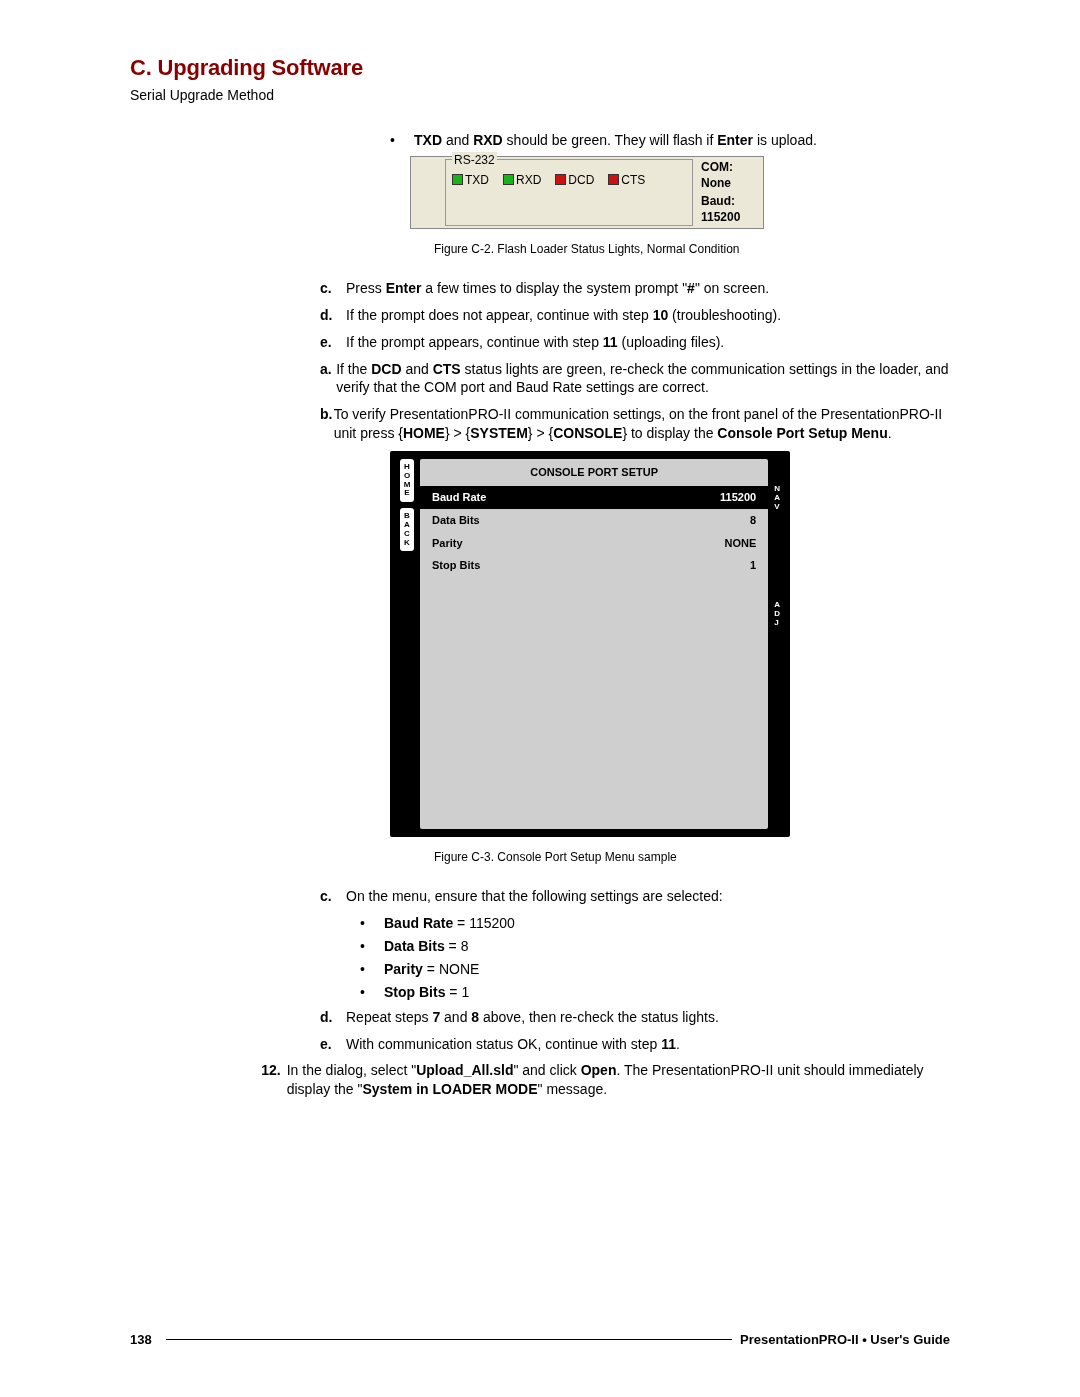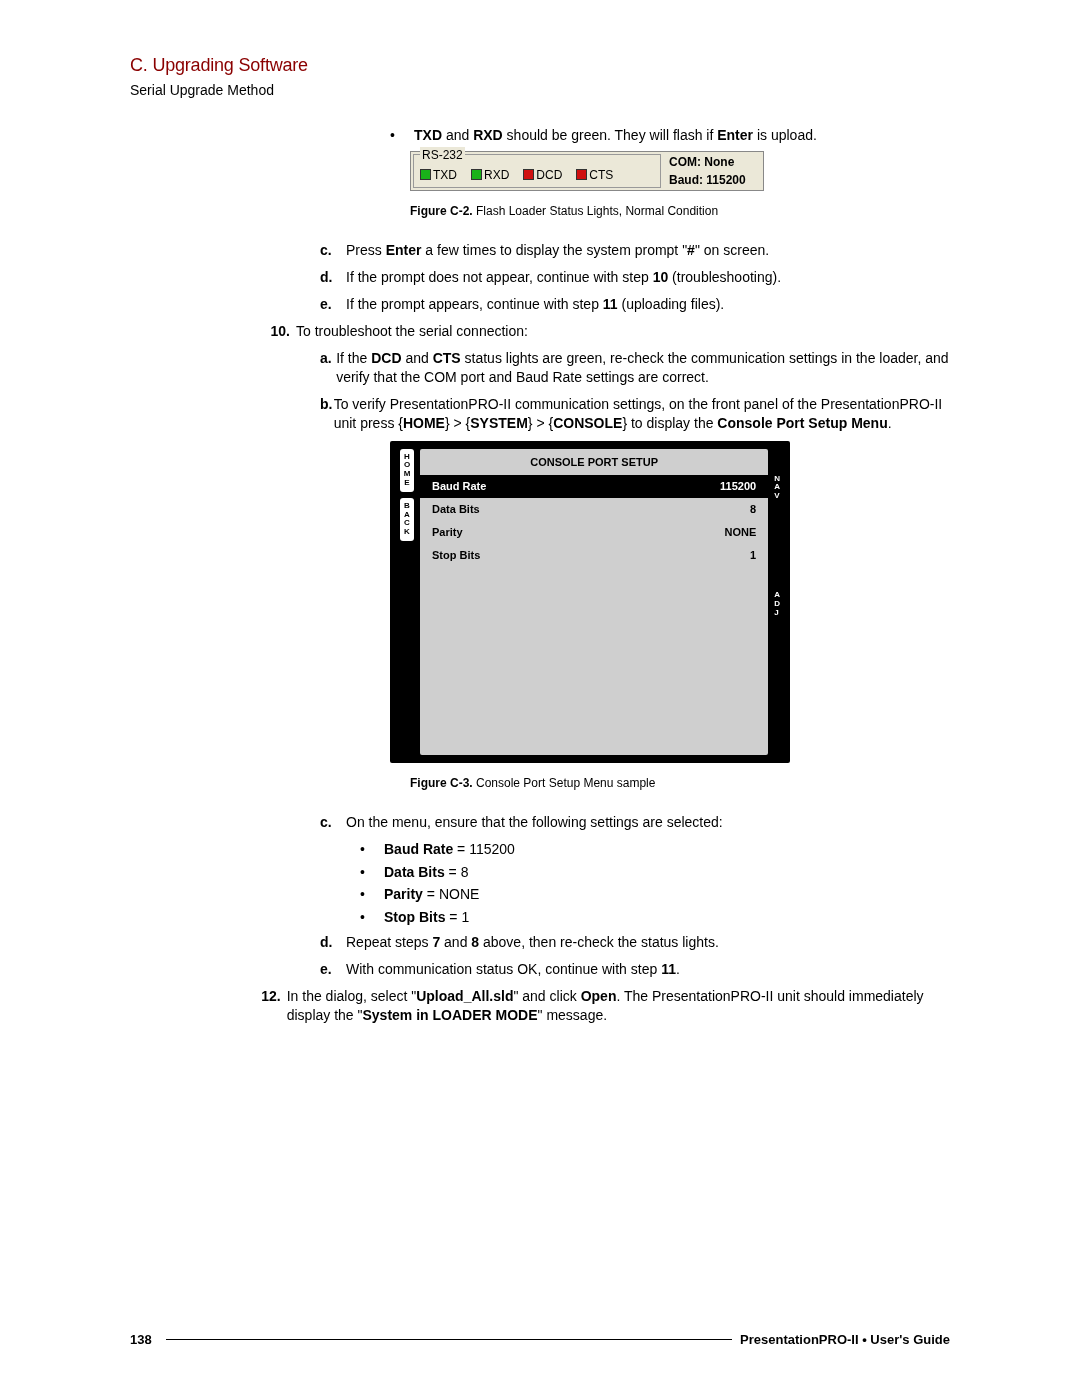--- a/index.html
+++ b/index.html
@@ -11,22 +11,22 @@
     color: #000;
   }
   .page {
     width: 1080px;
     height: 1397px;
     box-sizing: border-box;
     padding: 55px 130px 40px 130px;
     position: relative;
   }
   .section-title {
-    font-size: 18px;
-    font-weight: normal;
+    font-size: 22px;
+    font-weight: bold;
     color: #8a0000;
     margin-bottom: 6px;
     letter-spacing: -0.2px;
   }
   .subtitle {
     font-size: 14px;
     margin-bottom: 28px;
   }
   .body-col {
     margin-left: 160px;
@@ -59,41 +59,42 @@
   .sub-bullet {
     display: flex;
     margin-left: 70px;
     margin-bottom: 4px;
   }
   .sub-bullet .bullet-dot { width: 24px; }
   .fig-caption {
     font-size: 12px;
     margin: 12px 0 22px 0;
   }
-  .fig-caption .figlabel { font-weight: bold; }
+  .fig-caption .figlabel { font-weight: normal; margin-left: 24px; }
 
   
   .rs232 {
     width: 354px;
     border: 1px solid #888;
     background: #ebe8d8;
     position: relative;
     margin-left: 120px;
     margin-top: 4px;
     margin-bottom: 4px;
     box-sizing: border-box;
     padding: 2px;
     display: flex;
   }
   .rs232-left {
     border: 1px solid #999;
     position: relative;
     flex: 0 0 248px;
     box-sizing: border-box;
     padding: 6px 4px 4px 6px;
+    margin-left: 32px;
   }
   .rs232-legend {
     position: absolute;
     top: -8px;
     left: 6px;
     background: #ebe8d8;
     font-size: 12px;
     padding: 0 2px;
   }
   .rs232-lights {
@@ -148,21 +149,21 @@
     border-radius: 3px;
     width: 14px;
     padding: 4px 0;
     text-align: center;
     line-height: 1.1;
   }
   .tab .v { display: block; }
   .console-screen {
     flex: 1;
     background: #cfcfcf;
-    height: 306px;
+    height: 370px;
     border-radius: 2px;
   }
   .console-header {
     text-align: center;
     font-size: 11px;
     font-weight: bold;
     padding: 6px 0;
   }
   .console-row {
     display: flex;
@@ -253,24 +254,20 @@
     </div>
     <div class="letter-row">
       <div class="marker">d.</div>
       <div><span>If the prompt does not appear, continue with step </span><b>10</b><span> (troubleshooting).</span></div>
     </div>
     <div class="letter-row">
       <div class="marker">e.</div>
       <div><span>If the prompt appears, continue with step </span><b>11</b><span> (uploading files).</span></div>
     </div>
 
-    <div class="num-row">
-      <div class="marker">10.</div>
-      <div>To troubleshoot the serial connection:</div>
-    </div>
 
     <div class="sub-letter">
       <div class="marker">a.</div>
       <div><span>If the </span><b>DCD</b><span> and </span><b>CTS</b><span> status lights are green, re-check the communication settings in the loader, and verify that the COM port and Baud Rate settings are correct.</span></div>
     </div>
     <div class="sub-letter">
       <div class="marker">b.</div>
       <div><span>To verify PresentationPRO-II communication settings, on the front panel of the PresentationPRO-II unit press {</span><b>HOME</b><span>} &gt; {</span><b>SYSTEM</b><span>} &gt; {</span><b>CONSOLE</b><span>} to display the </span><b>Console Port Setup Menu</b><span>.</span></div>
     </div>
 

